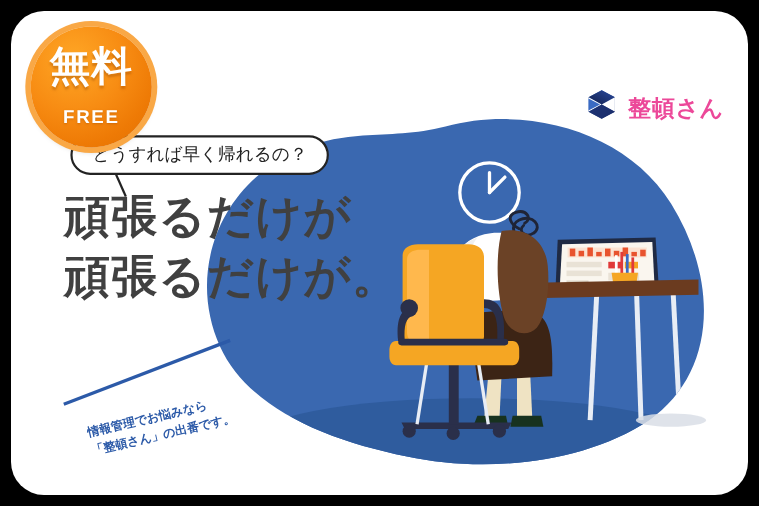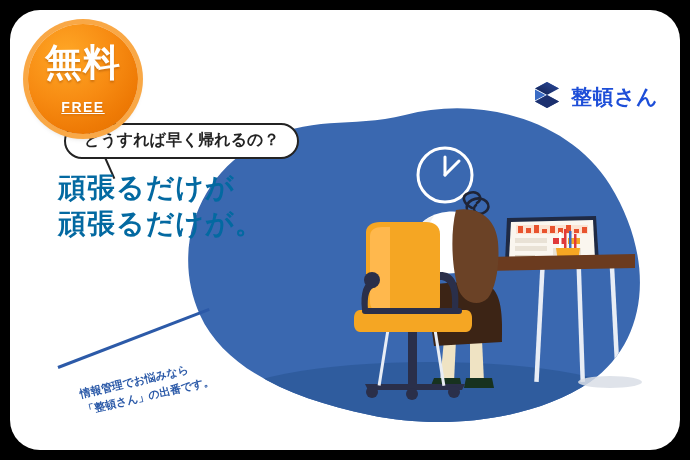--- a/index.html
+++ b/index.html
@@ -46,41 +46,40 @@
   .badge-main{
     color:#ffffff;
     font-size:37px;
     font-weight:bold;
     letter-spacing:1px;
     line-height:1;
     text-shadow:0 2px 2px rgba(140,62,0,.35);
   }
   .badge-sub{
     color:#ffffff;
-    font-size:14px;
+    font-size:17px;
     font-weight:bold;
     letter-spacing:1.5px;
     margin-top:6px;
     text-shadow:0 1px 2px rgba(140,62,0,.35);
-    text-decoration:underline;
   }
 
   
   .bubble{
     position:absolute;
     left:54px;top:113px;
     padding:5px 18px 6px 18px;
     background:#ffffff;
     border:2px solid #232323;
     border-radius:22px;
     z-index:5;
   }
   .bubble-text{
     font-size:16px;
-    font-weight:bold;
+    font-weight:normal;
     color:#232323;
     white-space:nowrap;
     letter-spacing:0px;
     text-align:right;
   }
   .bubble-tail{
     position:absolute;
     left:92px;top:143px;
     width:2px;height:28px;
     background:#232323;
@@ -89,23 +88,23 @@
     z-index:4;
   }
 
   
   .headline{
     position:absolute;
     left:48px;top:160px;
     z-index:5;
   }
   .headline-line{
-    font-size:28px;
-    font-weight:bold;
-    color:#0369a1;
+    font-size:42px;
+    font-weight:bold;
+    color:#404040;
     line-height:1.28;
     letter-spacing:1px;
     white-space:nowrap;
   }
 
   
   .tagline-group{
     position:absolute;
     left:42px;top:284px;
     width:250px;height:110px;
@@ -134,21 +133,21 @@
   
   .logo{
     position:absolute;
     right:22px;top:70px;
     display:flex;align-items:center;gap:9px;
     z-index:5;
   }
   .logo-text{
     font-size:21px;
     font-weight:bold;
-    color:#1d4ed8;
+    color:#ec4899;
     letter-spacing:0.5px;
   }
 </style>
 </head>
 <body>
 
 <div id="banner">
 
   <div class="card">
 

